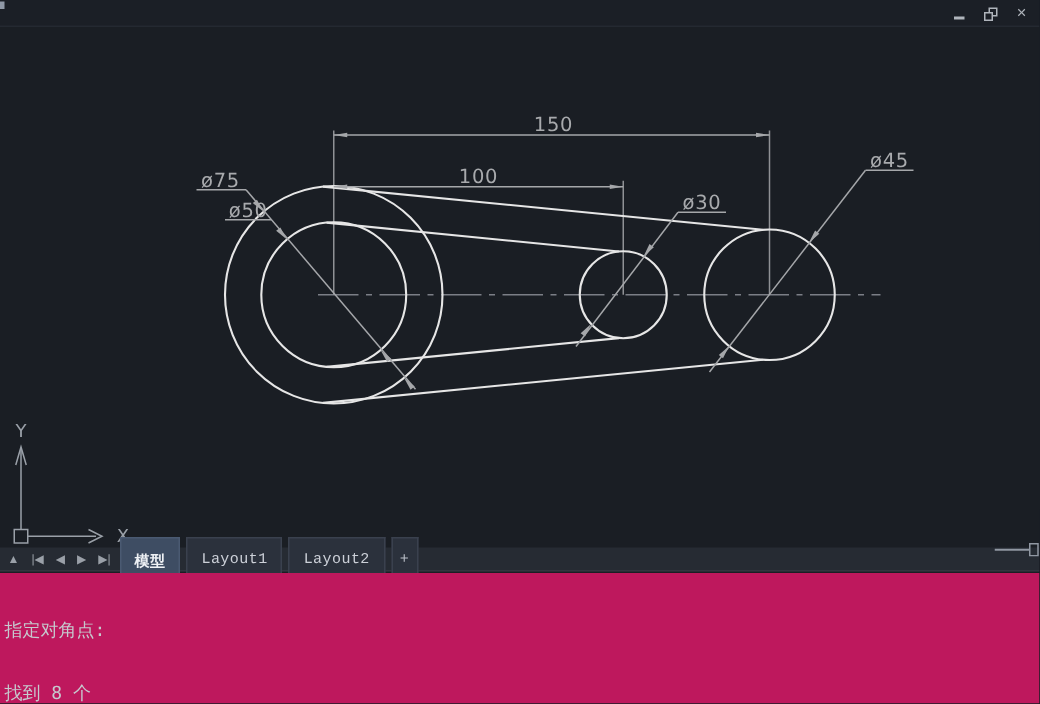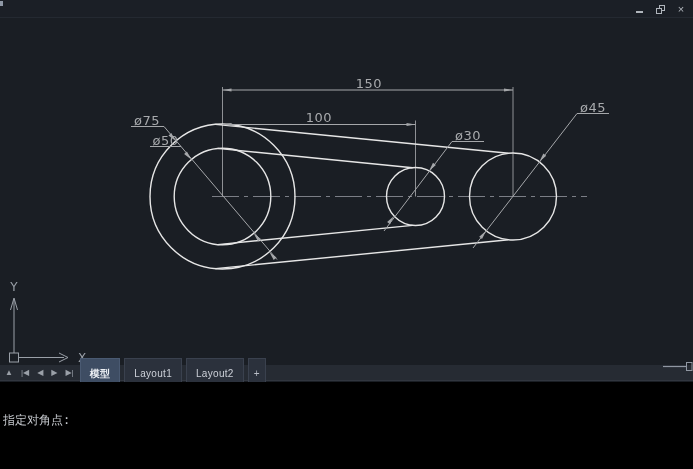--- a/index.html
+++ b/index.html
@@ -29,27 +29,27 @@
   .scroll-tail { position:absolute; top:362px; right:0px; width:30px; height:9px; z-index:3; }
 
   
   .tabbar { position:absolute; top:365px; left:0; width:693px; height:16px;
             background:#262b33; border-bottom:1px solid #31363f;
             display:flex; align-items:center; font-size:10px; }
   .navicn { color:#9aa0a8; font-size:8px; padding:0 4px; line-height:16px; cursor:default; }
   .navicn.first { padding-left:5px; }
   .tab { height:30px; margin:1px 2px 0 2px; padding:0 9px; display:flex; align-items:center;
          color:#ccd0d8; background:#2b313c; border:1px solid #3a414e; border-bottom:none;
-         font-family:Liberation Sans, sans-serif; letter-spacing:0.3px; cursor:default; }
+         font-family:Liberation Mono, monospace; letter-spacing:0.3px; cursor:default; }
   .tab.active { background:#3e4d63; color:#eef1f5; font-weight:bold; border-color:#4a5a72; }
   .tab.plus { padding:0 5px; color:#b8bdc6; }
 
   
   .cmdline { position:absolute; top:382px; left:0; width:693px; height:87px;
-             background:#000000; padding:3px 0 0 3px;
+             background:#be185d; padding:3px 0 0 3px;
              font-family:"DejaVu Sans Mono", monospace; font-size:12px;
              color:#c6c9ce; line-height:14px; white-space:pre; }
   .cmdrow { height:14px; }
 </style>
 </head>
 <body>
 
 <div class="app">
 
   <div class="titlebar">
@@ -148,19 +148,20 @@
     <span class="navicn">▶</span>
     <span class="navicn">▶|</span>
     <div class="tab active">模型</div>
     <div class="tab">Layout1</div>
     <div class="tab">Layout2</div>
     <div class="tab plus">+</div>
   </div>
 
   <div class="cmdline">
     <div class="cmdrow">指定对角点:</div>
+    <div class="cmdrow">找到 8 个</div>
     
     
     
     
   </div>
 
 </div>
 
 </body></html>

